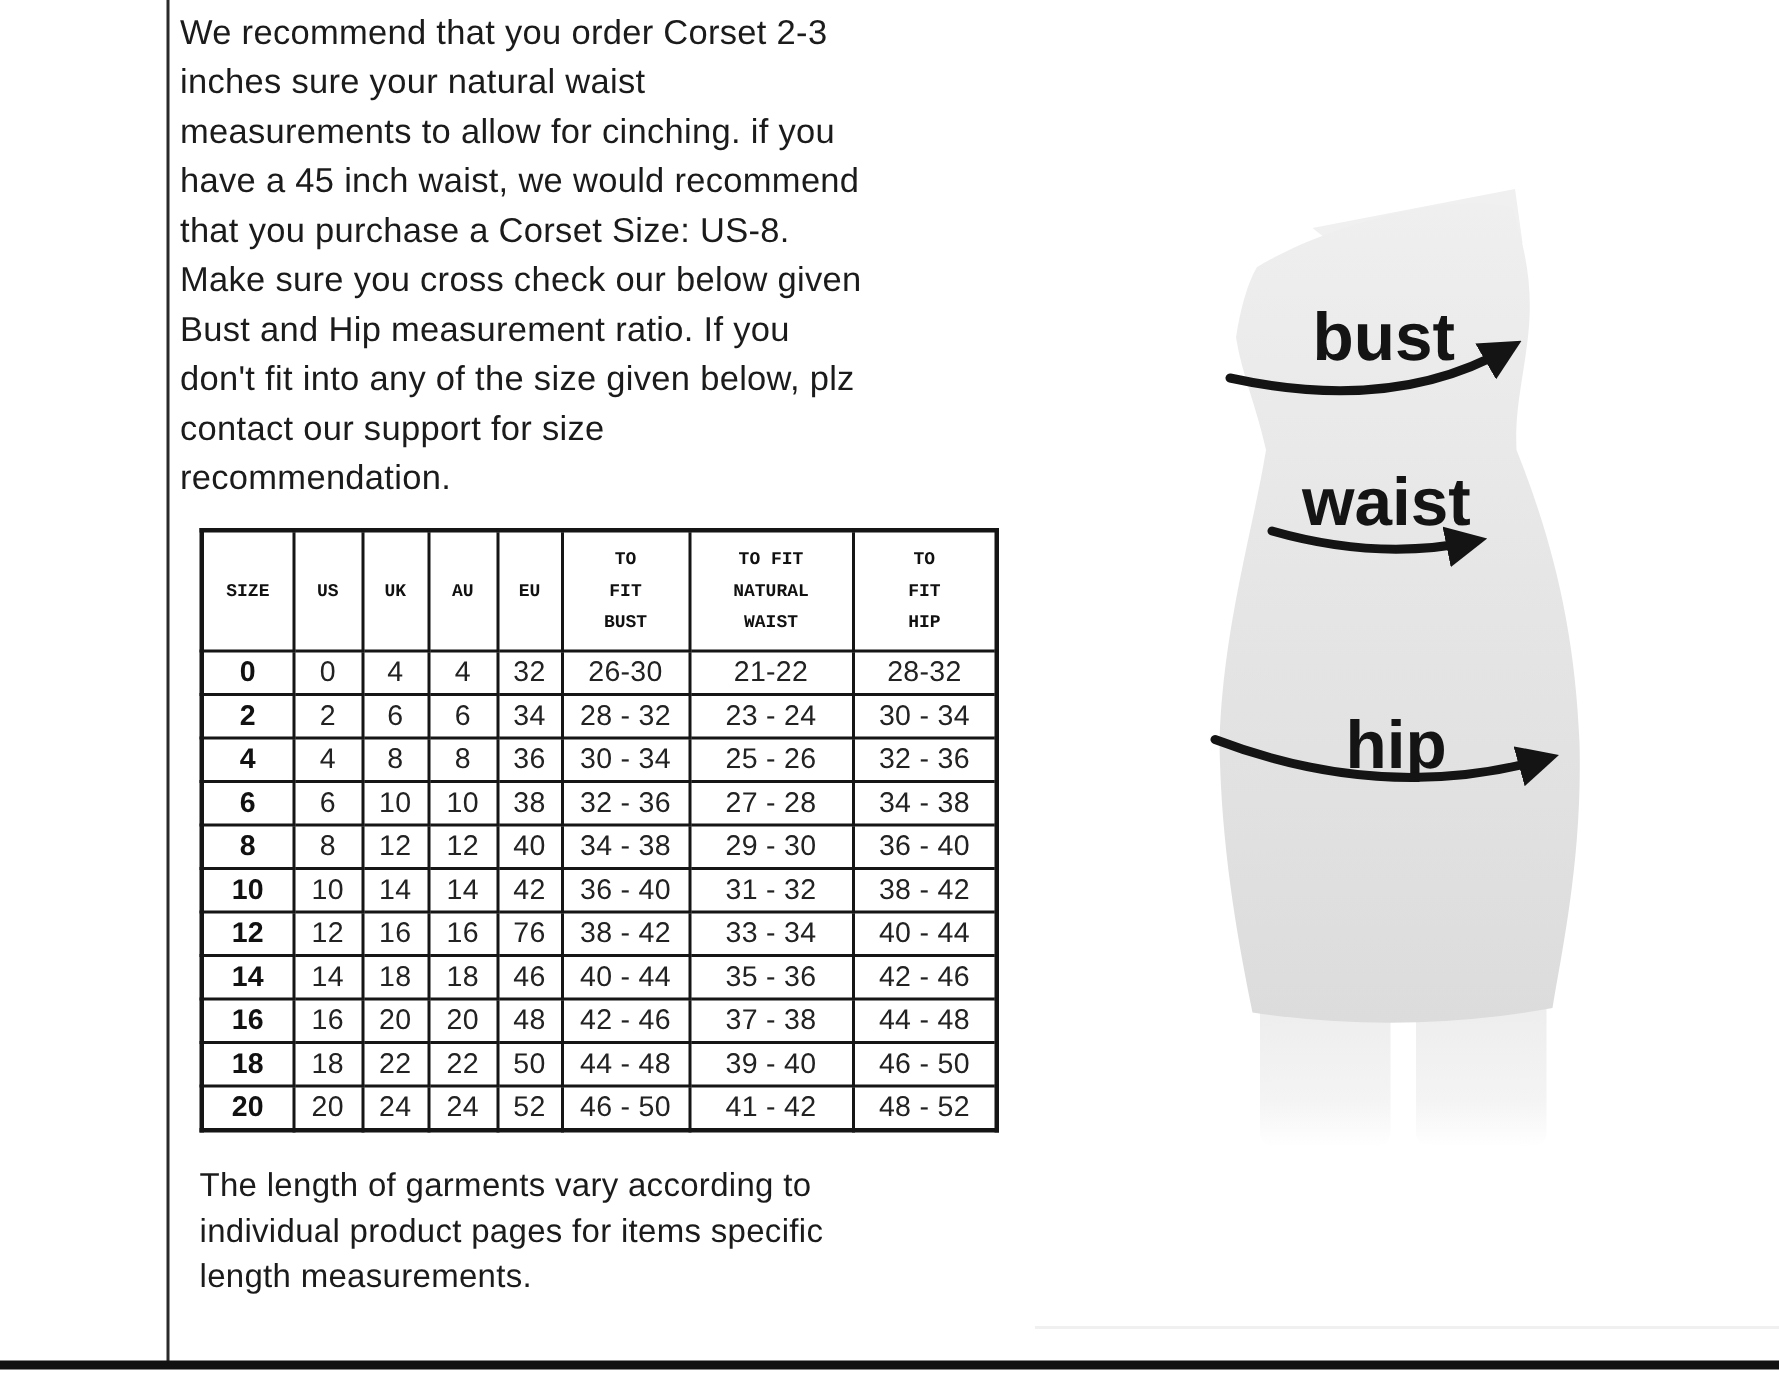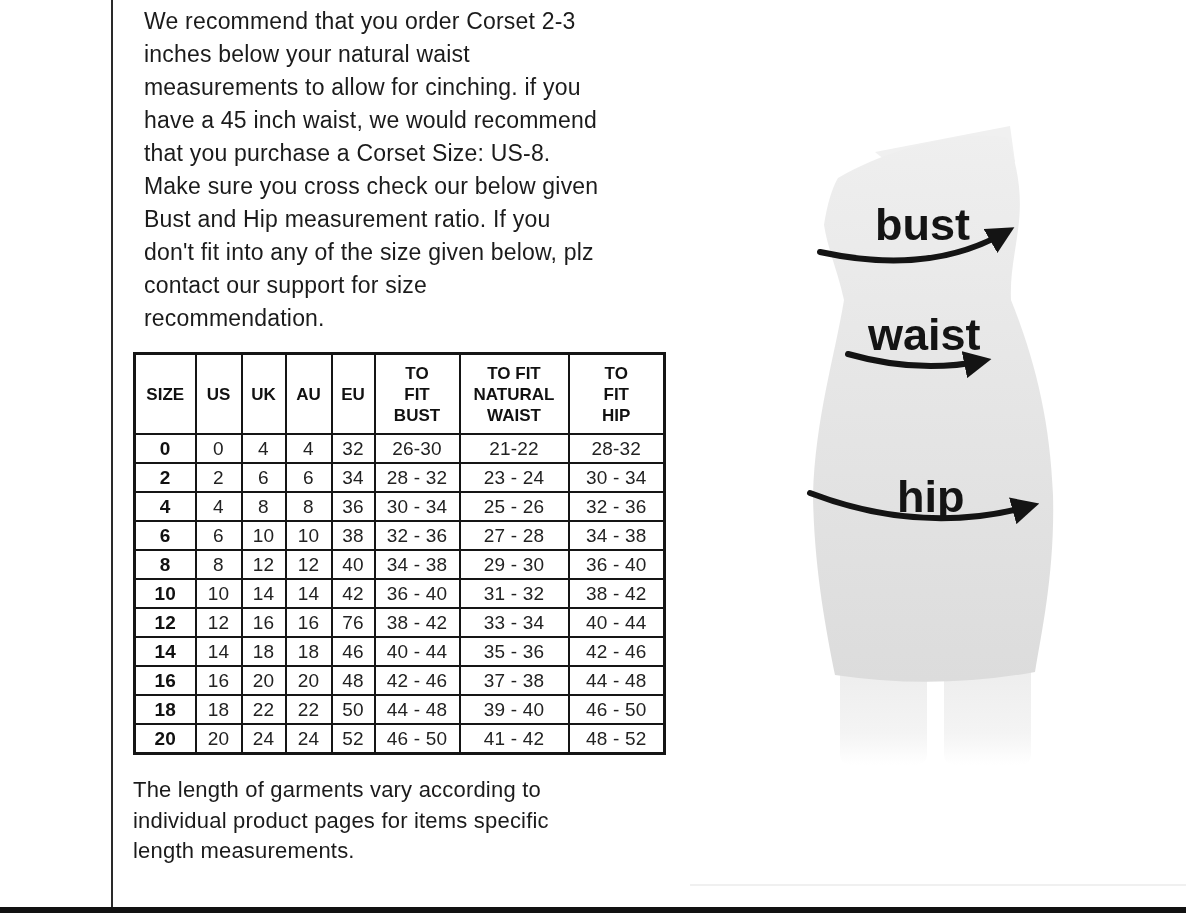--- a/index.html
+++ b/index.html
@@ -17,44 +17,45 @@
   }
   .h-rule {
     position:absolute; left:0; top:907px; width:1186px; height:6px;
     background:#121212;
   }
   .faint-rule {
     position:absolute; left:690px; top:884px; width:496px; height:2px;
     background:#f0f0f0;
   }
   .intro {
-    position:absolute; left:144px; top:5px; width:560px;
+    position:absolute; left:120px; top:5px; width:560px;
     font-size:23px; line-height:33px; letter-spacing:0.2px;
     color:#1b1b1b;
   }
   .footer-note {
     position:absolute; left:133px; top:775px; width:560px;
     font-size:22px; line-height:30.5px; letter-spacing:0.2px;
     color:#1b1b1b;
   }
   table.size-table {
     position:absolute; left:133px; top:352px;
     border-collapse:collapse; table-layout:fixed;
     border:3px solid #151515;
     background:#ffffff;
   }
   .size-table th, .size-table td {
     border:2px solid #151515;
     text-align:center; vertical-align:middle;
     overflow:hidden;
   }
   .size-table th {
-    font-size:17px; line-height:21px; font-weight:bold;
+    font-size:12px; line-height:21px; font-weight:bold;
     white-space:pre-line; height:78px; padding:0 1px;
     color:#111;
+    font-family:Liberation Mono, monospace;
   }
   .size-table td {
     font-size:19px; height:27px; padding:0;
     color:#222; letter-spacing:0.2px;
   }
   .size-table td:first-child { font-weight:bold; color:#111; }
   .figure-wrap {
     position:absolute; left:780px; top:100px; width:406px; height:815px;
   }
   .fig-label {
@@ -66,21 +67,21 @@
 <body>
 
 <div class="canvas">
 
   <div class="v-rule"></div>
   <div class="h-rule"></div>
   <div class="faint-rule"></div>
 
   <div class="intro">
       <div>We recommend that you order Corset 2-3</div>
-      <div>inches below your natural waist</div>
+      <div>inches sure your natural waist</div>
       <div>measurements to allow for cinching. if you</div>
       <div>have a 45 inch waist, we would recommend</div>
       <div>that you purchase a Corset Size: US-8.</div>
       <div>Make sure you cross check our below given</div>
       <div>Bust and Hip measurement ratio. If you</div>
       <div>don't fit into any of the size given below, plz</div>
       <div>contact our support for size</div>
       <div>recommendation.</div>
     </div>
 

